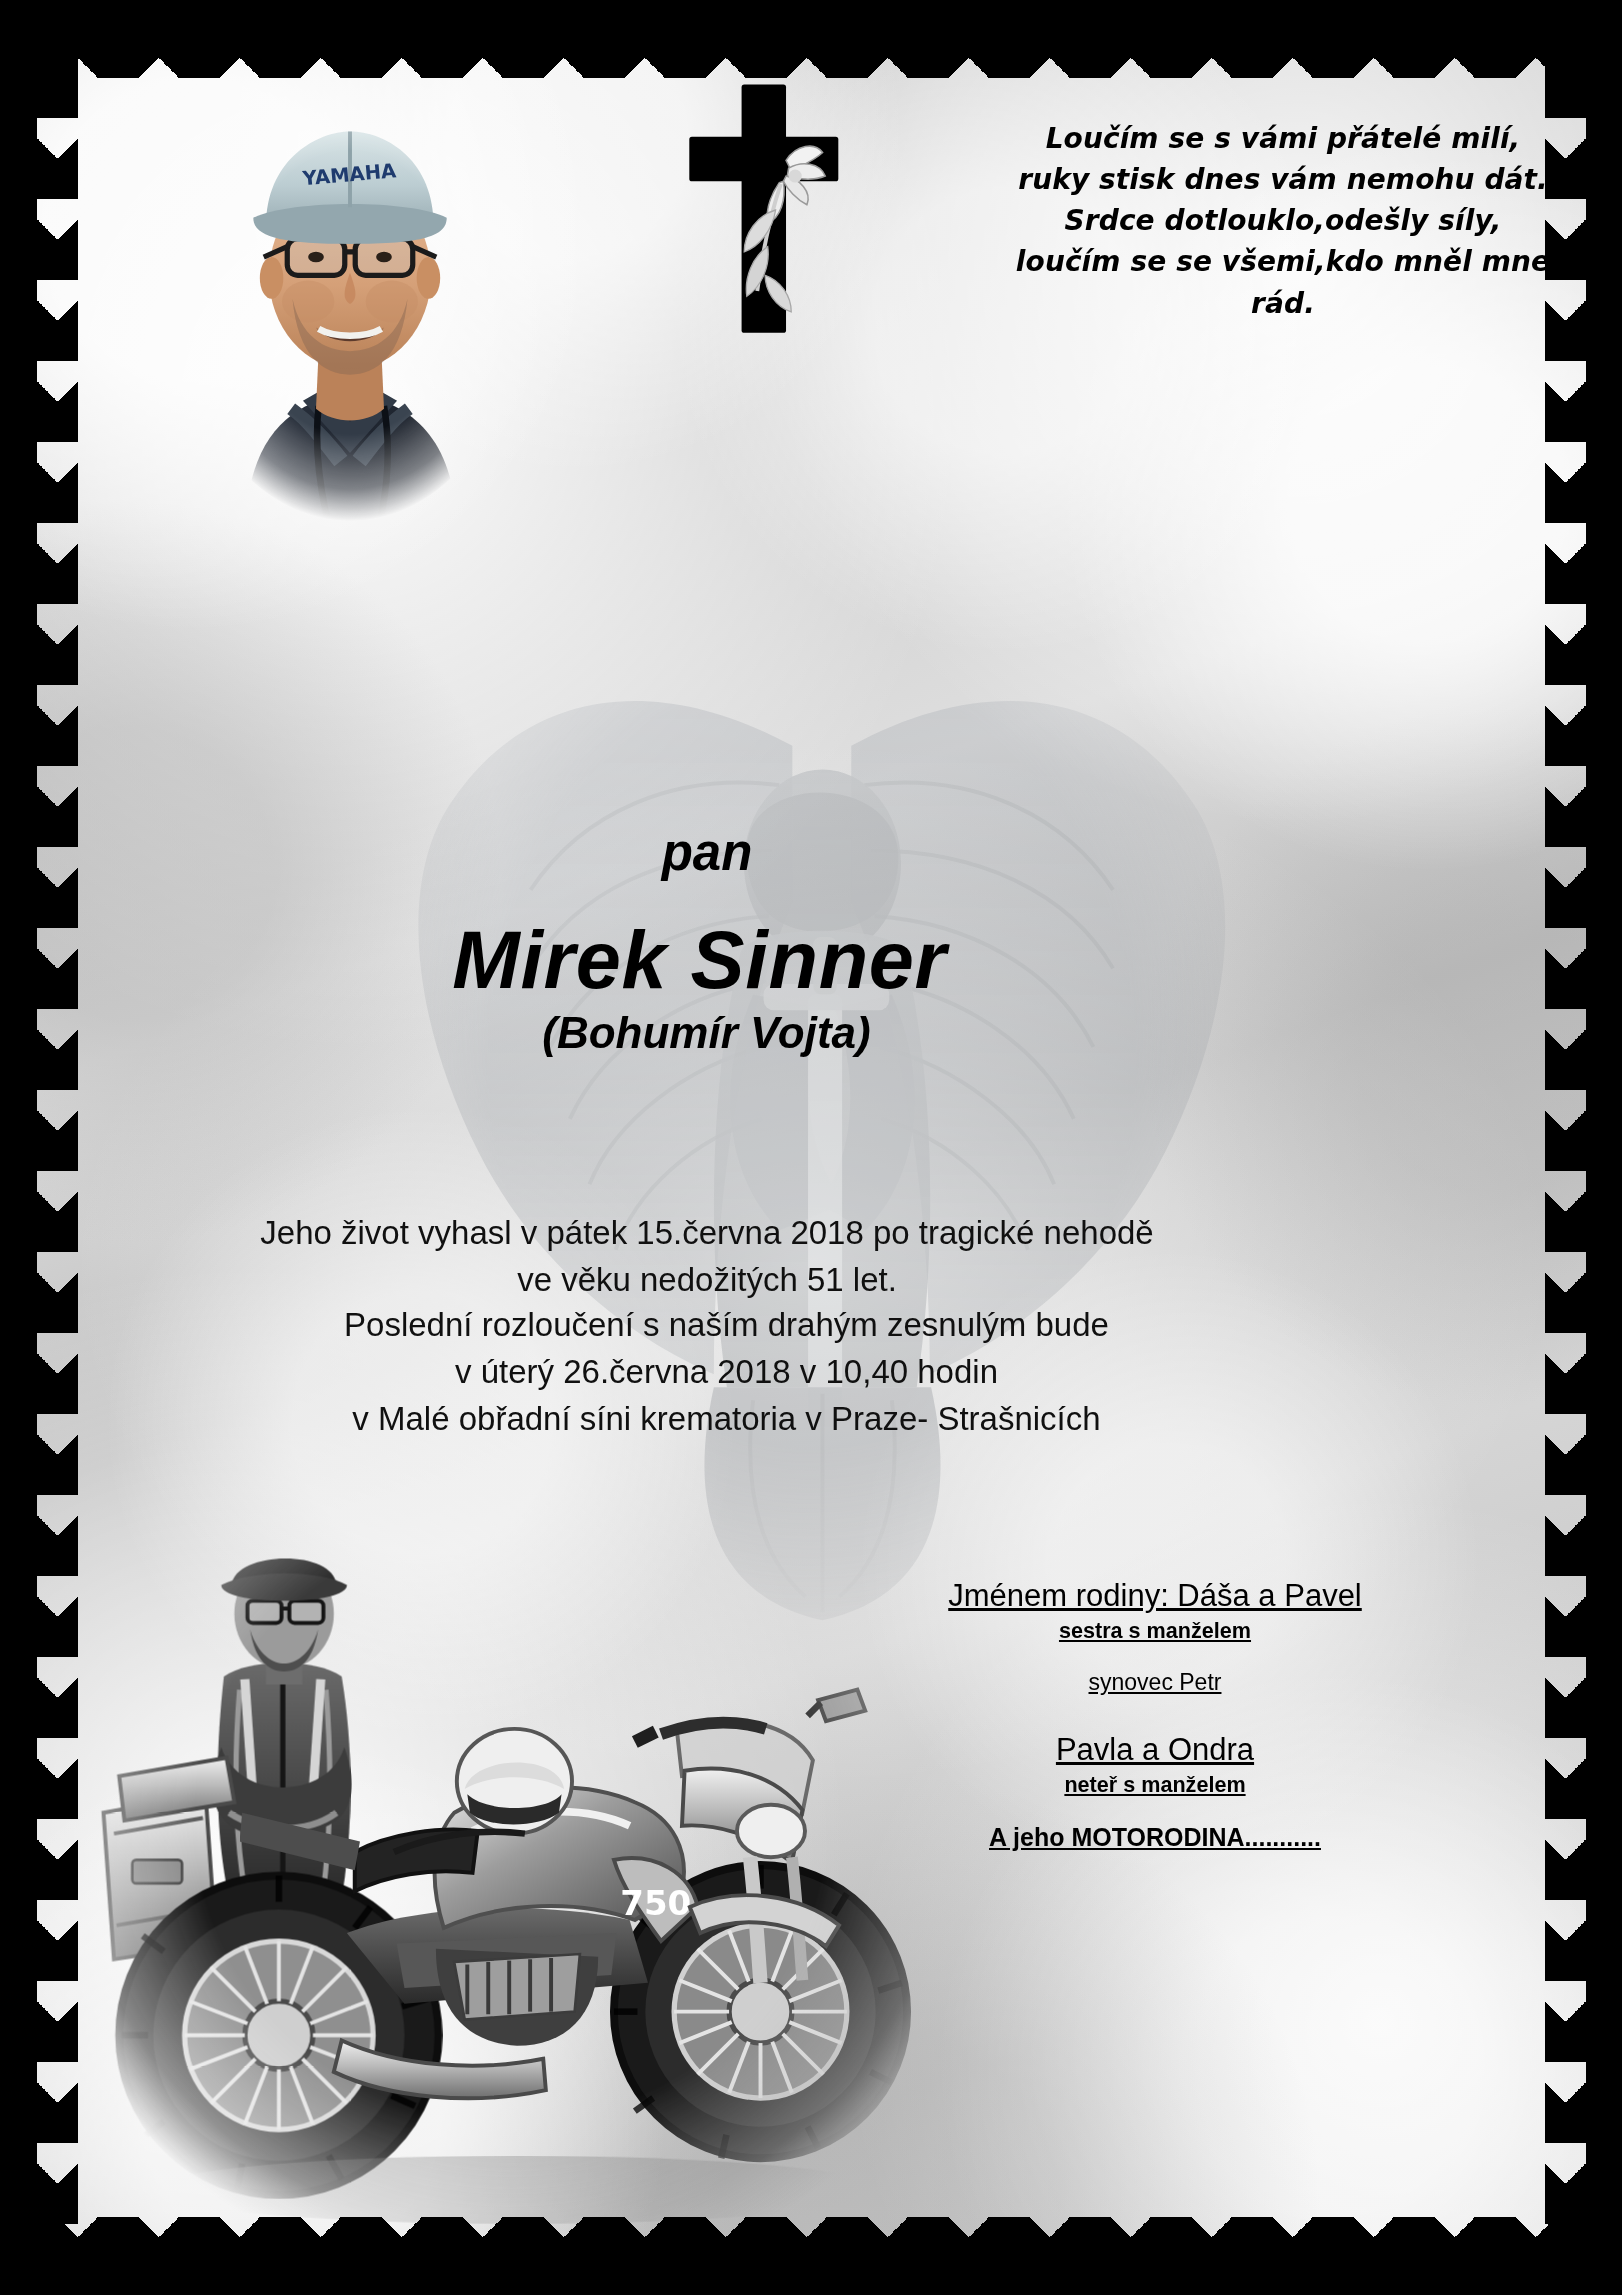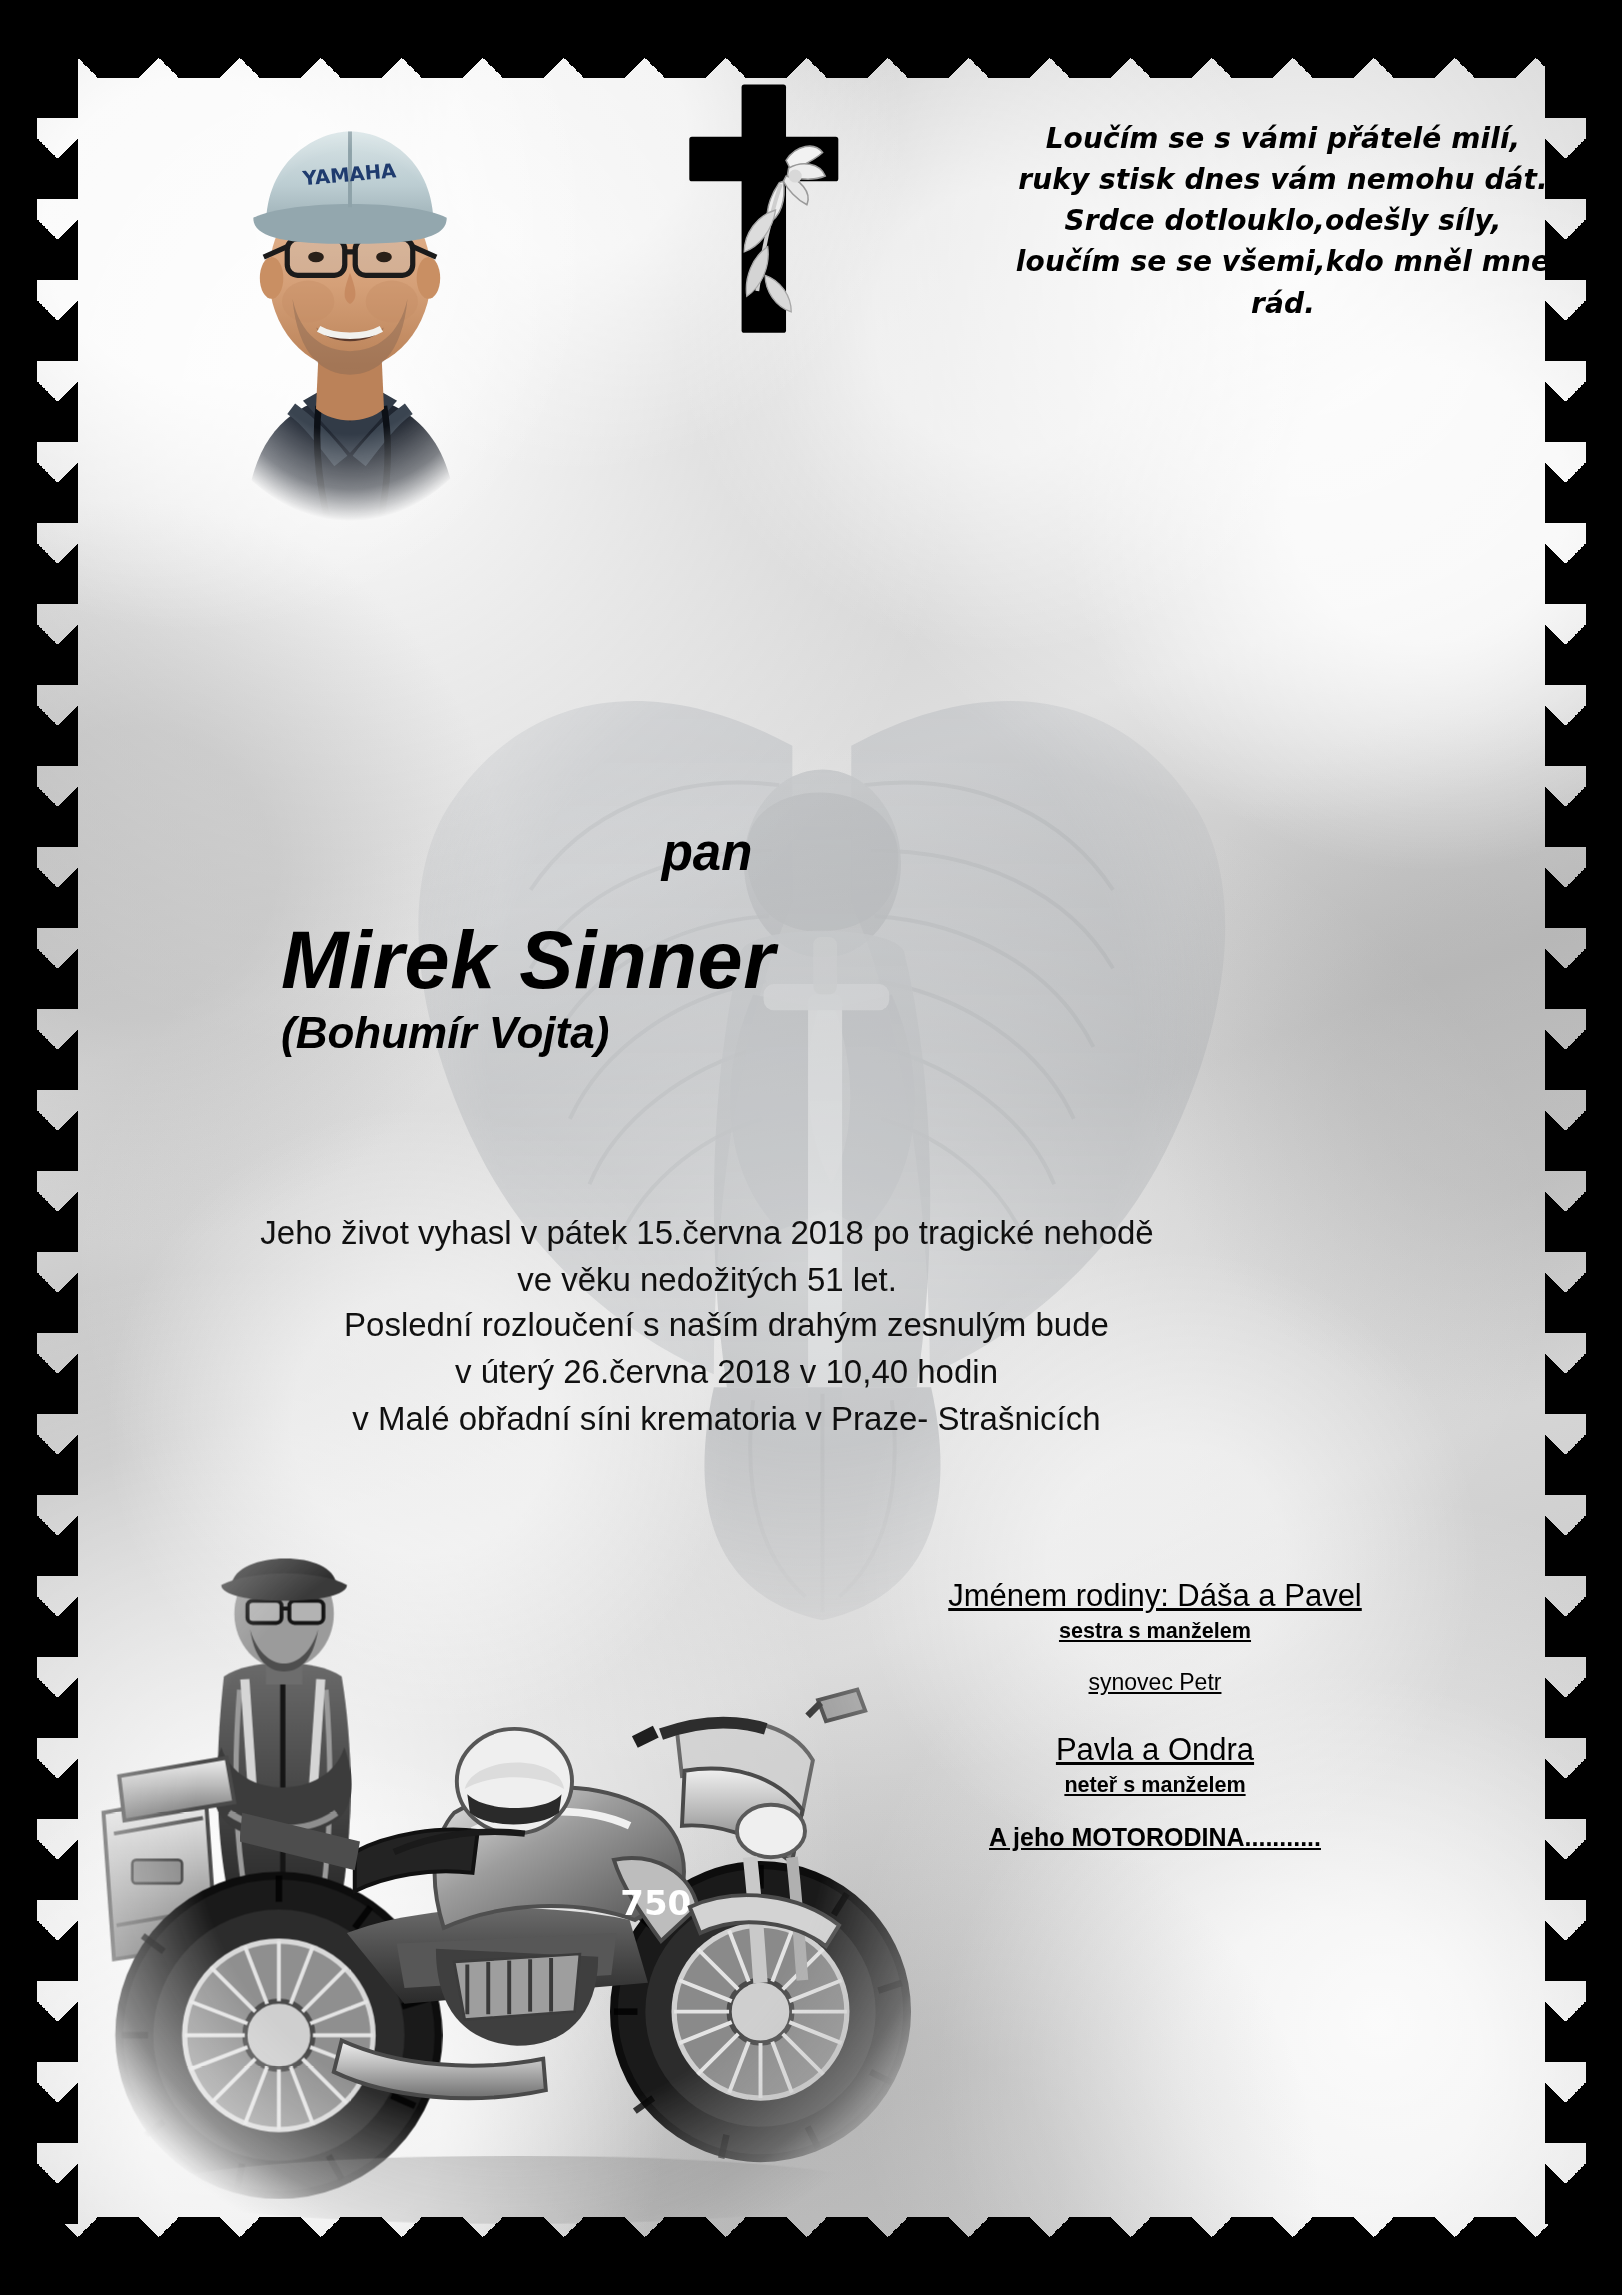--- a/index.html
+++ b/index.html
@@ -160,36 +160,37 @@
     top: 823px;
     width: 720px;
     text-align: center;
     font-weight: 700;
     font-style: italic;
     font-size: 51px;
     color: #000;
   }
   .name {
     position: absolute;
-    left: 281px;
+    left: 274px;
     top: 916px;
     width: 851px;
+    text-align: center;
     font-weight: 700;
     font-style: italic;
     font-size: 81px;
     line-height: 1.1;
     color: #000;
     letter-spacing: 0.7px;
   }
   .realname {
     position: absolute;
     left: 281px;
     top: 1008px;
     width: 851px;
-    text-align: left;
+    text-align: center;
     font-weight: 700;
     font-style: italic;
     font-size: 44px;
     color: #000;
   }
 
   .life {
     position: absolute;
     left: 216px;
     top: 1210px;

